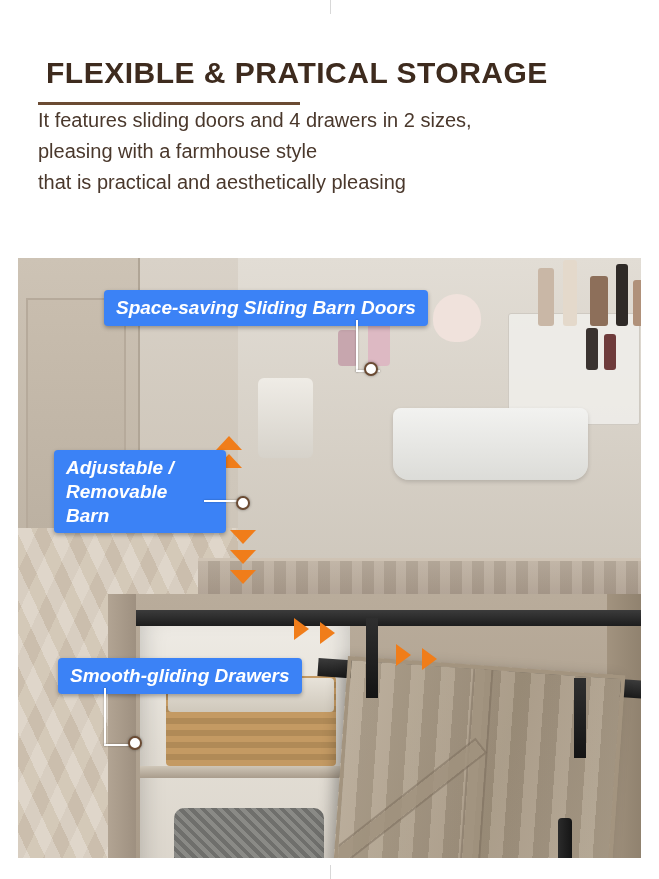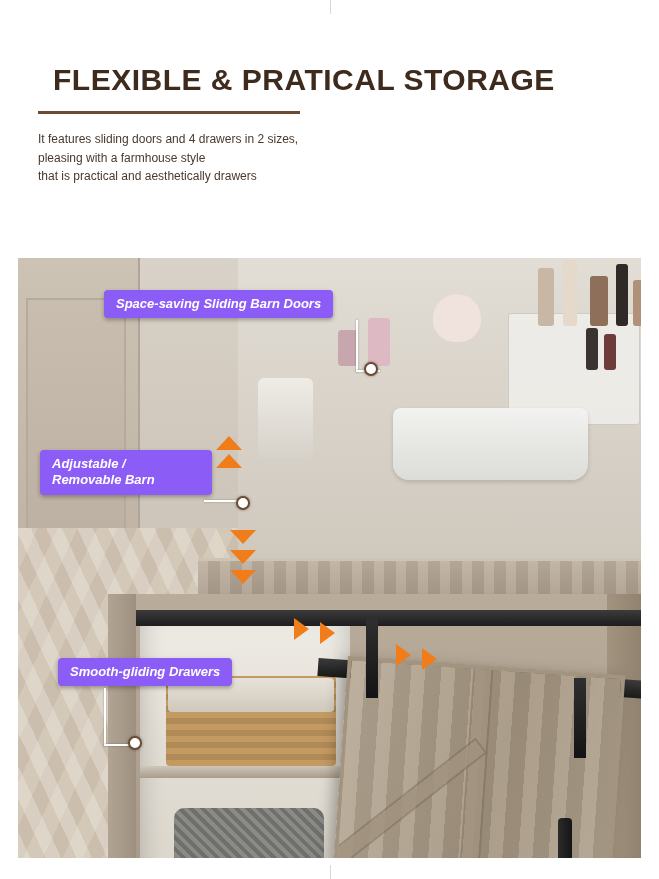--- a/index.html
+++ b/index.html
@@ -31,33 +31,33 @@
     position: absolute;
     left: 38px;
     top: 48px;
     right: 30px;
   }
   .headline {
     font-size: 30px;
     letter-spacing: 0.5px;
     font-weight: 700;
     color: #3e2b1e;
-    margin: 15px;
+    margin: 8px;
     line-height: 1.1;
     white-space: nowrap;
   }
   .headline-rule {
     width: 262px;
     height: 3px;
     background: #6b4b33;
     margin-top: 13px;
   }
   .subcopy {
-    margin-top: 16px;
-    font-size: 12px;
+    margin-top: 0;
+    font-size: 20px;
     line-height: 1.55;
     color: #4a382c;
   }
   .subcopy div { white-space: nowrap; }
 
   
   .photo {
     position: absolute;
     left: 18px;
     top: 258px;
@@ -241,23 +241,23 @@
   .chev.right{
     border-left: 15px solid #f07d1a;
     border-top: 11px solid transparent;
     border-bottom: 11px solid transparent;
     border-right: 0;
   }
 
   
   .callout {
     position: absolute;
-    background: #8b5cf6;
+    background: #3b82f6;
     color: #ffffff;
-    font-size: 13px;
+    font-size: 19px;
     font-weight: 700;
     font-style: italic;
     padding: 6px 12px;
     border-radius: 4px;
     line-height: 1.25;
     white-space: nowrap;
     box-shadow: 0 2px 4px rgba(0,0,0,.3);
   }
   .callout.two-line { white-space: normal; }
   .leader {
@@ -279,21 +279,21 @@
 
 <div class="guide top"></div>
 <div class="guide bottom"></div>
 
 <div class="headline-wrap">
   <h1 class="headline">FLEXIBLE &amp; PRATICAL STORAGE</h1>
   <div class="headline-rule"></div>
   <div class="subcopy">
     <div>It features sliding doors and 4 drawers in 2 sizes,</div>
     <div>pleasing with a farmhouse style</div>
-    <div>that is practical and aesthetically drawers</div>
+    <div>that is practical and aesthetically pleasing</div>
   </div>
 </div>
 
 <div class="photo">
 
   <div class="bg-wall"></div>
   <div class="back-cabinet"></div>
   <div class="floor"></div>
 
   <div class="clutter">
@@ -347,21 +347,21 @@
   <div class="chev down" style="left:212px; top:292px;"></div>
   <div class="chev down" style="left:212px; top:312px;"></div>
 
   <div class="callout" style="left:86px; top:32px;">
     <span>Space-saving Sliding Barn Doors</span>
   </div>
   <div class="leader" style="left:338px; top:62px; width:2px; height:52px;"></div>
   <div class="leader" style="left:338px; top:112px; width:24px; height:2px;"></div>
   <div class="dot" style="left:346px; top:104px;"></div>
 
-  <div class="callout two-line" style="left:22px; top:192px; width:148px;font-style:italic;">
+  <div class="callout two-line" style="left:36px; top:192px; width:148px;font-style:italic;">
     <div>Adjustable /</div>
     <div>Removable Barn</div>
   </div>
   <div class="leader" style="left:186px; top:242px; width:38px; height:2px;"></div>
   <div class="dot" style="left:218px; top:238px;"></div>
 
   <div class="callout" style="left:40px; top:400px;text-align:center;">
     <span>Smooth-gliding Drawers</span>
   </div>
   <div class="leader" style="left:86px; top:430px; width:2px; height:58px;"></div>

